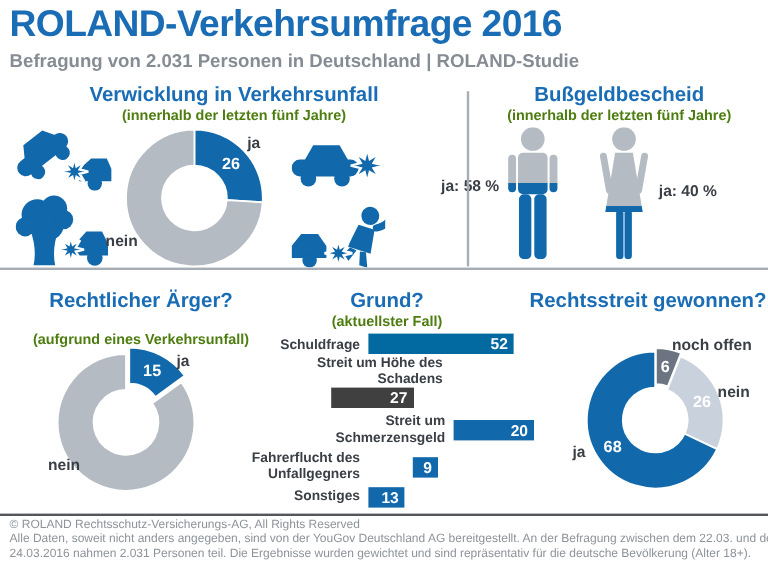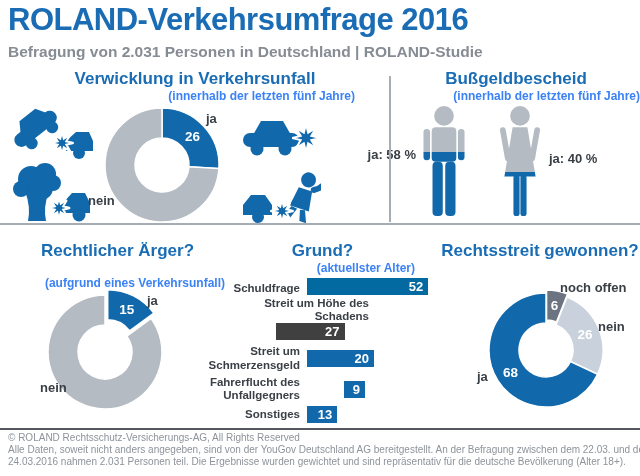--- a/index.html
+++ b/index.html
@@ -2,21 +2,21 @@
 <html><head>
 <meta charset="utf-8">
 <style>
   html,body{margin:0;padding:0;background:#fff;}
   .stage{position:relative;width:640px;height:476px;background:#fff;overflow:hidden;
          font-family:"Liberation Sans",sans-serif;}
   .abs{position:absolute;}
   .h1{font-size:31px;font-weight:bold;color:#1a6db4;letter-spacing:-0.5px;white-space:nowrap;}
   .subtitle{font-size:15.5px;font-weight:bold;color:#868c94;white-space:nowrap;}
   .sect{font-size:17px;font-weight:bold;color:#1a6db4;text-align:center;white-space:nowrap;}
-  .ssub{font-size:12px;font-weight:bold;color:#3b82f6;text-align:right;white-space:nowrap;}
+  .ssub{font-size:12px;font-weight:bold;color:#4d7c0f;text-align:center;white-space:nowrap;}
   .vline{width:2px;background:#a6adb5;}
   .hline{height:1.5px;background:#a6adb5;}
   .fline{height:2px;background:#53575d;}
   .foot{font-size:10px;color:#8d939a;white-space:nowrap;}
   .plabel{font-size:13px;font-weight:bold;color:#3a3f46;white-space:nowrap;}
   .dlab{font:bold 13px "Liberation Sans",sans-serif;fill:#3a3f46;}
   .dval{font:bold 13.5px "Liberation Sans",sans-serif;fill:#fff;}
   .brow{display:flex;align-items:center;}
   .blab{width:125px;padding-right:7px;text-align:right;font-size:11.5px;font-weight:bold;
         color:#3a3f46;line-height:1.15;}
@@ -133,42 +133,42 @@
   </svg>
   <div class="abs plabel" style="left:549px;top:151px">ja: 40 %</div>
 
   <div class="abs vline" style="left:389px;top:76px;height:146px"></div>
   <div class="abs hline" style="left:0;top:223px;width:640px"></div>
 
   <div class="abs sect" style="left:10px;top:241px;width:215px">Rechtlicher Ärger?</div>
   <div class="abs ssub" style="left:10px;top:276px;width:215px">(aufgrund eines Verkehrsunfall)</div>
 
   <div class="abs sect" style="left:230px;top:241px;width:185px">Grund?</div>
-  <div class="abs ssub" style="left:230px;top:261px;width:185px">(aktuellster Alter)</div>
+  <div class="abs ssub" style="left:230px;top:261px;width:185px">(aktuellster Fall)</div>
 
   <div class="abs sect" style="left:440px;top:241px;width:200px">Rechtsstreit gewonnen?</div>
 
   <svg class="abs" style="left:20px;top:282px" width="190" height="140">
       <path d="M87.72,7.65 A57,57 0 0 1 133.84,31.15 L109.57,48.78 A27,27 0 0 0 87.72,37.65 Z" fill="#1168ab" stroke="#fff" stroke-width="1.5"></path>
       <text x="106.79154398749824" y="31.731686838958346" text-anchor="middle" class="dval">15</text>
       <text x="127" y="23" text-anchor="start" class="dlab">ja</text>
       <path d="M131.11,36.50 A57,57 0 1 1 85.00,13.00 L85.00,43.00 A27,27 0 1 0 106.84,54.13 Z" fill="#b4bbc3" stroke="#fff" stroke-width="1.5"></path>
       <text x="20" y="110" text-anchor="start" class="dlab">nein</text>
     </svg>
 
   <div class="abs" style="left:175px;top:278px;width:270px">
       <div class="brow" style="margin-bottom: 2px; align-items: flex-end;">
         <div class="blab">Schuldfrage</div>
         <div class="bbar" style="width: 121.2px; background: #0369a1;">52</div>
       </div>
       <div class="brow" style="margin-bottom: 5px; flex-direction: column;">
         <div class="blab">Streit um Höhe des<br>Schadens</div>
         <div class="bbar" style="width: 69px; background: #404040;">27</div>
       </div>
-      <div class="brow" style="margin-bottom: 4px;">
+      <div class="brow" style="margin-bottom: 4px; justify-content: flex-end;">
         <div class="blab">Streit um Schmerzensgeld</div>
         <div class="bbar" style="width: 67px; background: rgb(17, 104, 171);">20</div>
       </div>
       <div class="brow" style="margin-bottom: 4px; gap: 37px;">
         <div class="blab">Fahrerflucht des<br>Unfallgegners</div>
         <div class="bbar" style="width: 21px; background: rgb(17, 104, 171);">9</div>
       </div>
       <div class="brow" style="margin-bottom: 0px;">
         <div class="blab">Sonstiges</div>
         <div class="bbar" style="width: 30.3px; background: rgb(17, 104, 171);">13</div>

